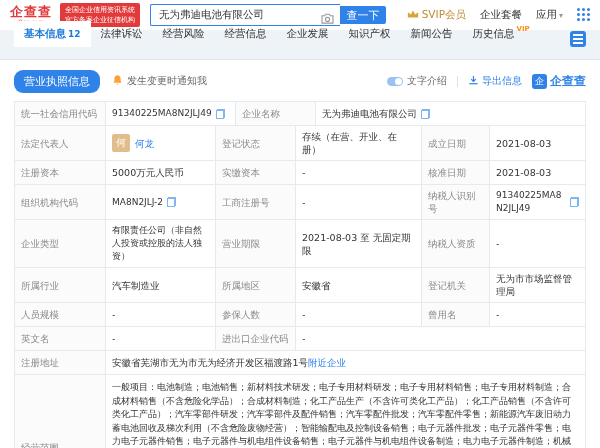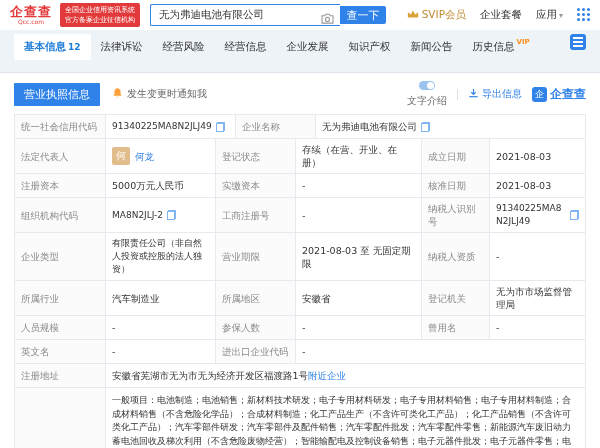--- a/index.html
+++ b/index.html
@@ -22,38 +22,38 @@
     border:none; border-radius:0 2px 2px 0; cursor:pointer; font-family:inherit; }
   .top-right { margin-left:auto; display:flex; align-items:flex-start; gap:14px; font-size:10.5px; color:#333; }
   .svip { color:#bf8a2e; display:flex; align-items:center; gap:3px; cursor:pointer; }
   .top-item { cursor:pointer; display:flex; align-items:center; gap:2px; }
   .caret { font-size:8px; color:#999; }
   .grid-icon { width:3px; height:3px; background:#2f82e8; border-radius:50%; margin-right:10px; cursor:pointer;
     box-shadow:5px 0 #2f82e8,10px 0 #2f82e8,0 5px #2f82e8,5px 5px #2f82e8,10px 5px #2f82e8,
                0 10px #2f82e8,5px 10px #2f82e8,10px 10px #2f82e8; }
 
   
-  .nav { height:43px; background:#eef3f8; border-bottom:1px solid #dde4ec; display:flex;
-    align-items:flex-start; padding:4px 14px; }
+  .nav { height:30px; background:#eef3f8; border-bottom:1px solid #dde4ec; display:flex;
+    align-items:flex-end; padding:12px 14px; }
   .nav-tab { font-size:10.5px; color:#333; padding:0 10px; height:26px; display:flex;
     align-items:center; gap:2px; cursor:pointer; white-space:nowrap; }
   .nav-tab.active { color:#1d7bd9; font-weight:bold; background:#fff; }
   .tab-count { font-size:9px; color:#1d7bd9; }
   .vip-sup { font-size:7px; color:#ff8c1a; align-self:flex-start; margin-top:4px; font-weight:bold; }
   .nav-menu-icon { margin-left:auto; width:16px; height:16px; background:#2f82e8; border-radius:3px;
     position:relative; cursor:pointer; }
   .nav-menu-icon::before { content:""; position:absolute; left:3px; right:3px; top:3px; height:2px;
     background:#fff; box-shadow:0 4px #fff, 0 8px #fff; }
 
   
   .sec-head { display:flex; align-items:center; margin:9px 14px 0; height:24px; }
-  .sec-tag { background:#2f82e8; color:#fff; font-size:11px; padding:4px 10px; border-radius:1px; }
+  .sec-tag { background:#2f82e8; color:#fff; font-size:11px; padding:4px 10px; border-radius:9px; }
   .notify { display:flex; align-items:center; gap:4px; margin-left:12px; font-size:10px; color:#666; cursor:pointer; }
   .sec-right { margin-left:auto; display:flex; align-items:center; gap:10px; }
-  .text-intro { font-size:10px; color:#666; display:flex; gap:4px; align-items:center; cursor:pointer;flex-direction:column; }
+  .text-intro { font-size:10px; color:#666; display:flex; gap:4px; align-items:center; cursor:pointer; }
   .toggle-icon { width:16px; height:9px; border-radius:5px; background:#9bc3f0; position:relative; }
   .toggle-icon::after { content:""; position:absolute; right:1px; top:1px; width:7px; height:7px;
     background:#fff; border-radius:50%; }
   .divider { width:1px; height:11px; background:#e0e0e0; }
   .export { font-size:10px; color:#2f82e8; display:flex; gap:3px; align-items:center; cursor:pointer; }
   .wm { display:flex; align-items:center; gap:3px; }
   .wm-box { width:15px; height:15px; background:#2f82e8; border-radius:3px; color:#fff; font-size:9px;
     text-align:center; line-height:15px; }
   .wm-text { color:#2f82e8; font-size:12px; font-weight:bold; }
 

